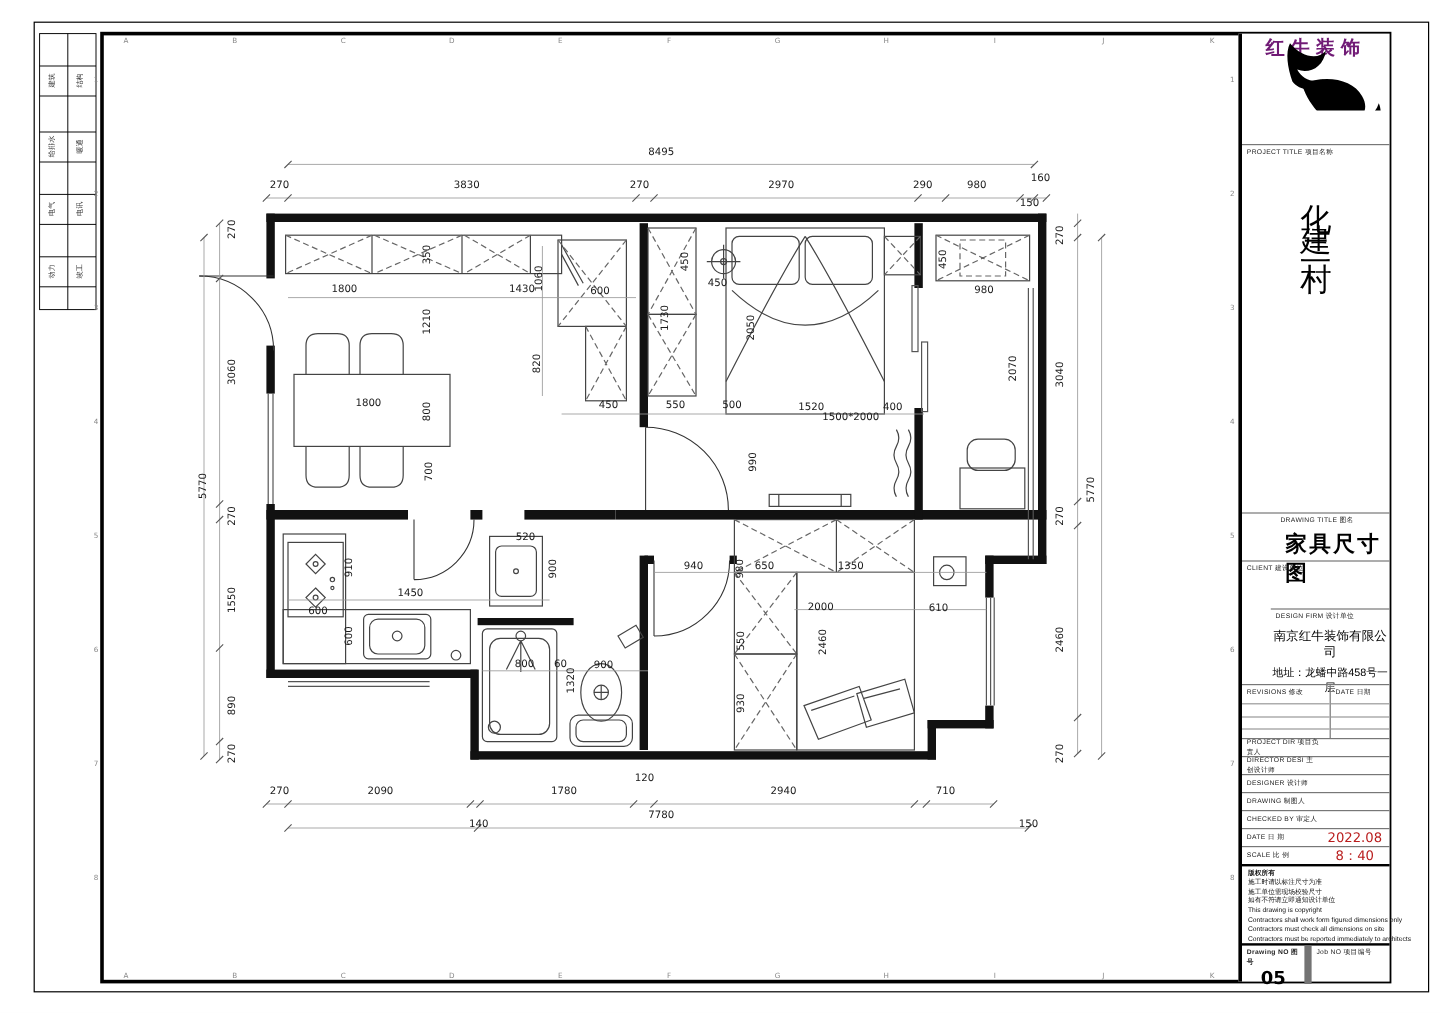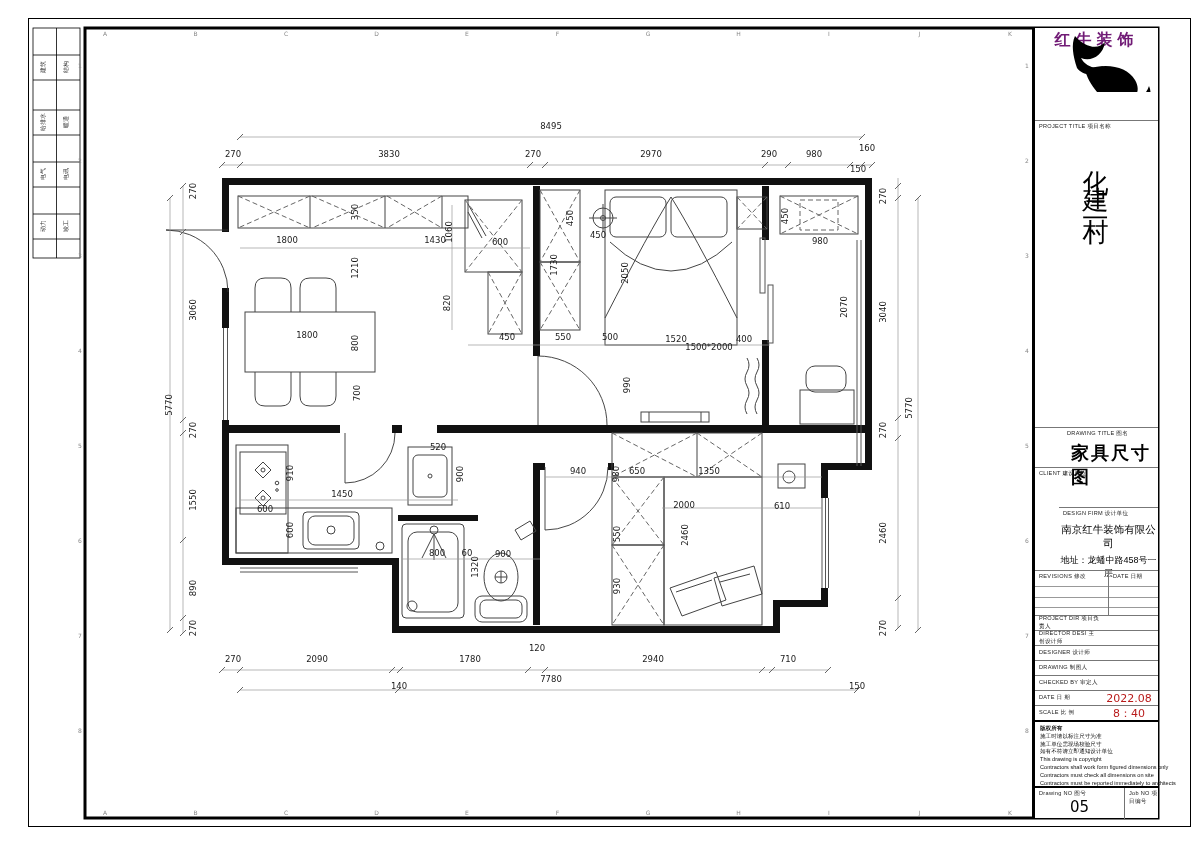--- a/index.html
+++ b/index.html
@@ -33,21 +33,21 @@
   .rev-right{flex:1;}
   .rev-rule{border-top:1px solid #999;height:9.6px;}
   .tb-inforow{height:15px;display:flex;align-items:center;}
   .tb-inforow .lbl{flex:1;font-size:5.6px;color:#222;padding-left:4px;letter-spacing:.3px;}
   .tb-inforow .val{width:58px;text-align:center;font-size:11px;color:#b91c1c;
                    font-family:"DejaVu Sans",sans-serif;}
   .tb-copy{height:66px;border-top:2px solid #000;padding:3px 0 0 5px;box-sizing:border-box;}
   .copy-line{font-size:5.6px;color:#111;line-height:7.8px;white-space:nowrap;}
   .copy-line:first-child{font-weight:bold;}
   .tb-dno{height:34px;display:flex;border-top:2px solid #000;}
-  .dno-left{width:90px;border-right:1px solid #737373;box-sizing:border-box;}
+  .dno-left{width:58px;border-right:6px solid #737373;box-sizing:border-box;font-weight:bold;}
   .dno-val{font-size:15px;color:#000;text-align:center;font-family:"DejaVu Sans",sans-serif;}
   .dno-right{flex:1;}
 </style>
 </head>
 <body>
 
 <div class="page">
 
 <svg width="1200" height="844" viewBox="0 0 1200 844">
 

